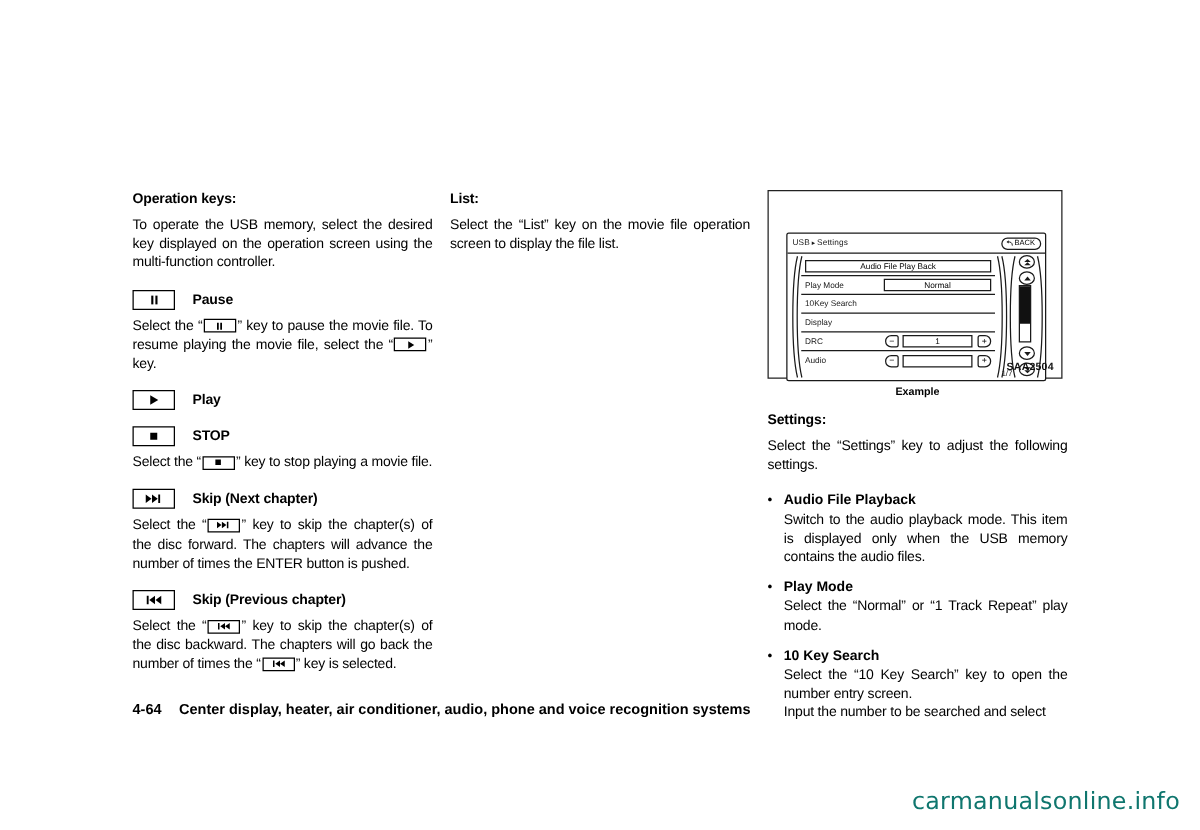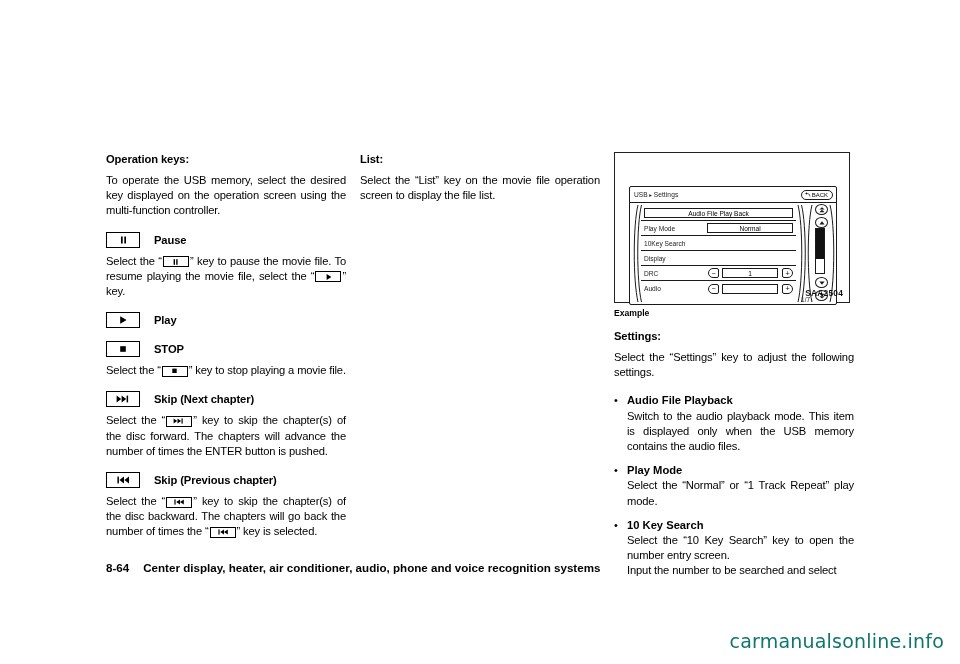--- a/index.html
+++ b/index.html
@@ -256,20 +256,21 @@
   .saa {
     position: absolute;
     right: 6px;
     bottom: 4px;
     font-size: 8.4px;
     font-weight: bold;
     color: #111;
     letter-spacing: 0.2px;
   }
   .example {
+    text-align: center;
     font-size: 8.6px;
     font-weight: bold;
     margin: 5px 0 11px 0;
   }
 
   
   .bullet {
     display: flex;
     margin-top: 9px;
   }
@@ -543,18 +544,18 @@
         <span class="dot">•</span>
         <span class="btitle">10 Key Search</span>
       </div>
       <p class="bdesc">Select the “10 Key Search” key to open the number entry screen.</p>
       <p class="bdesc last">Input the number to be searched and select</p>
 
     </div>
   </div>
 
   <div class="footer">
-    <span class="pgnum">8-64</span><span>Center display, heater, air conditioner, audio, phone and voice recognition systems</span>
+    <span class="pgnum">4-64</span><span>Center display, heater, air conditioner, audio, phone and voice recognition systems</span>
   </div>
 
   <div class="watermark">carmanualsonline.info</div>
 
 </div>
 
 </body></html>

